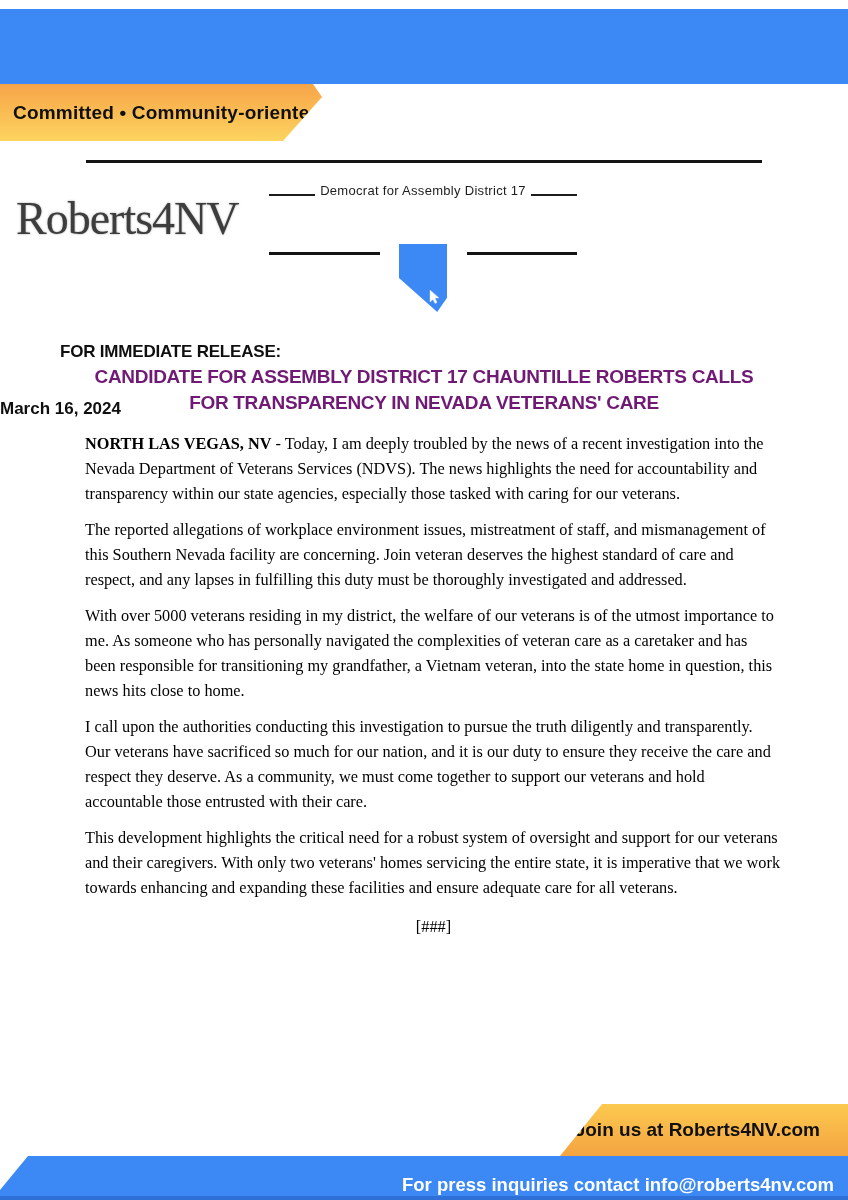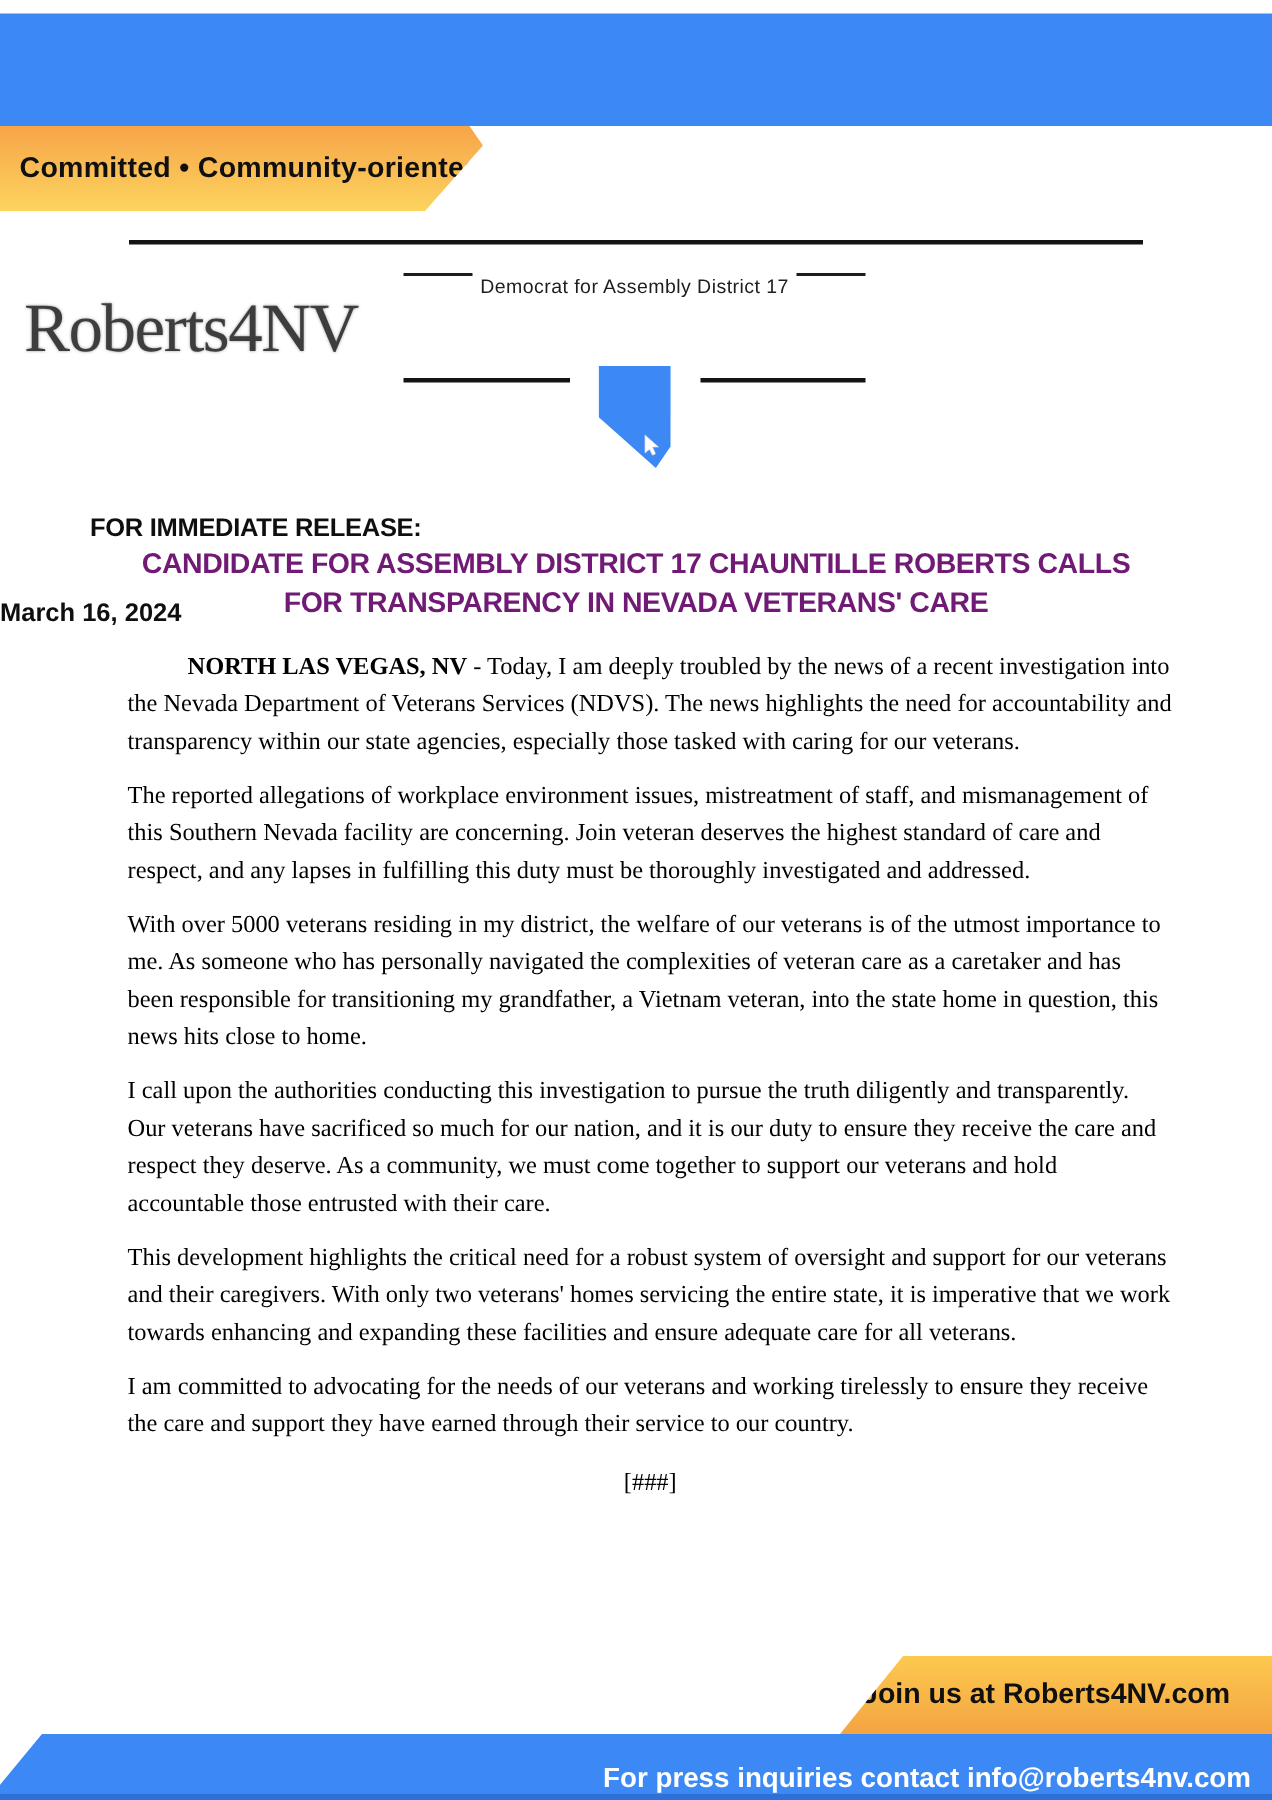--- a/index.html
+++ b/index.html
@@ -19,21 +19,21 @@
   }
   .header-ribbon .ribbon-text{
     font-weight:bold;font-size:19px;color:#101010;letter-spacing:.2px;
   }
   .top-rule{
     position:absolute;top:160px;left:86px;width:676px;height:3px;background:#141414;
   }
   
   .tagline-row{
     position:absolute;top:182px;left:269px;width:308px;height:17px;
-    display:flex;gap:5px;
+    display:flex;align-items:flex-end;gap:5px;
   }
   .tagline-row .rule{flex:1;height:2px;background:#1c1c1c;margin-bottom:3px;}
   .tagline{
     font-size:13px;color:#1d1d1d;letter-spacing:.3px;white-space:nowrap;line-height:17px;
   }
   .logo-name{
     position:absolute;top:194px;left:16px;width:848px;
     font-family:"Liberation Serif", serif;font-size:46px;line-height:50px;
     color:#3d3d3d;letter-spacing:-1px;
     text-shadow:0 0 2px rgba(64,64,64,.55);
@@ -68,21 +68,21 @@
   }
   .release-date{
     position:absolute;top:399px;left:0;width:848px;text-align:left;
     font-weight:bold;font-size:17px;color:#0f0f0f;
   }
   .body-copy{
     position:absolute;top:431px;left:85px;width:697px;
     font-family:"Liberation Serif", serif;font-size:16.3px;line-height:25px;color:#000;
   }
   .body-copy p{margin:0 0 11px 0;}
-  .dateline{font-weight:bold;margin-left:40px;}
+  .dateline{font-weight:bold;}
   .end-mark{text-align:center;margin-top:14px;font-family:"Liberation Serif", serif;}
   
   .footer-ribbon{
     position:absolute;top:1104px;left:560px;width:288px;height:52px;
     background:linear-gradient(180deg,#fcc94f 0%,#f4a441 100%);
     clip-path:polygon(14.6% 0,100% 0,100% 100%,0 100%);
     display:flex;align-items:center;justify-content:flex-end;
     padding-right:28px;box-sizing:border-box;
   }
   .footer-ribbon .join-text{font-weight:bold;font-size:19px;color:#101010;}
@@ -132,21 +132,20 @@
 </div>
 
 <div class="release-date">March 16, 2024</div>
 
 <div class="body-copy">
   <p><span class="dateline">NORTH LAS VEGAS, NV</span><span> - Today, I am deeply troubled by the news of a recent investigation into the Nevada Department of Veterans Services (NDVS). The news highlights the need for accountability and transparency within our state agencies, especially those tasked with caring for our veterans.</span></p>
   <p>The reported allegations of workplace environment issues, mistreatment of staff, and mismanagement of this Southern Nevada facility are concerning. Join veteran deserves the highest standard of care and respect, and any lapses in fulfilling this duty must be thoroughly investigated and addressed.</p>
   <p>With over 5000 veterans residing in my district, the welfare of our veterans is of the utmost importance to me. As someone who has personally navigated the complexities of veteran care as a caretaker and has been responsible for transitioning my grandfather, a Vietnam veteran, into the state home in question, this news hits close to home.</p>
   <p>I call upon the authorities conducting this investigation to pursue the truth diligently and transparently. Our veterans have sacrificed so much for our nation, and it is our duty to ensure they receive the care and respect they deserve. As a community, we must come together to support our veterans and hold accountable those entrusted with their care.</p>
   <p>This development highlights the critical need for a robust system of oversight and support for our veterans and their caregivers. With only two veterans' homes servicing the entire state, it is imperative that we work towards enhancing and expanding these facilities and ensure adequate care for all veterans.</p>
-  <p>I am committed to advocating for the needs of our veterans and working tirelessly to ensure they receive the care and support they have earned through their service to our country.</p>
   <div class="end-mark">[###]</div>
 </div>
 
 <div class="footer-ribbon">
   <span class="join-text">Join us at Roberts4NV.com</span>
 </div>
 
 <div class="footer-blue-bar">
   <span class="press-text">For press inquiries contact info@roberts4nv.com</span>
 </div>

